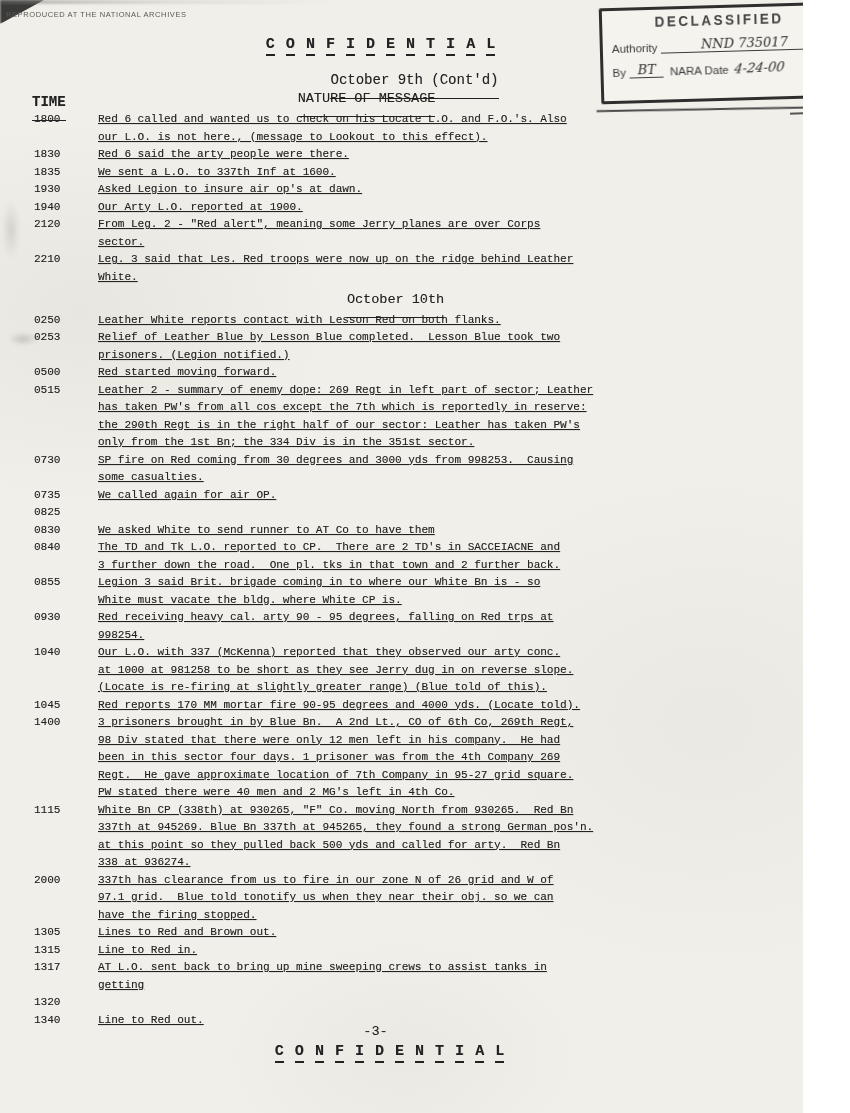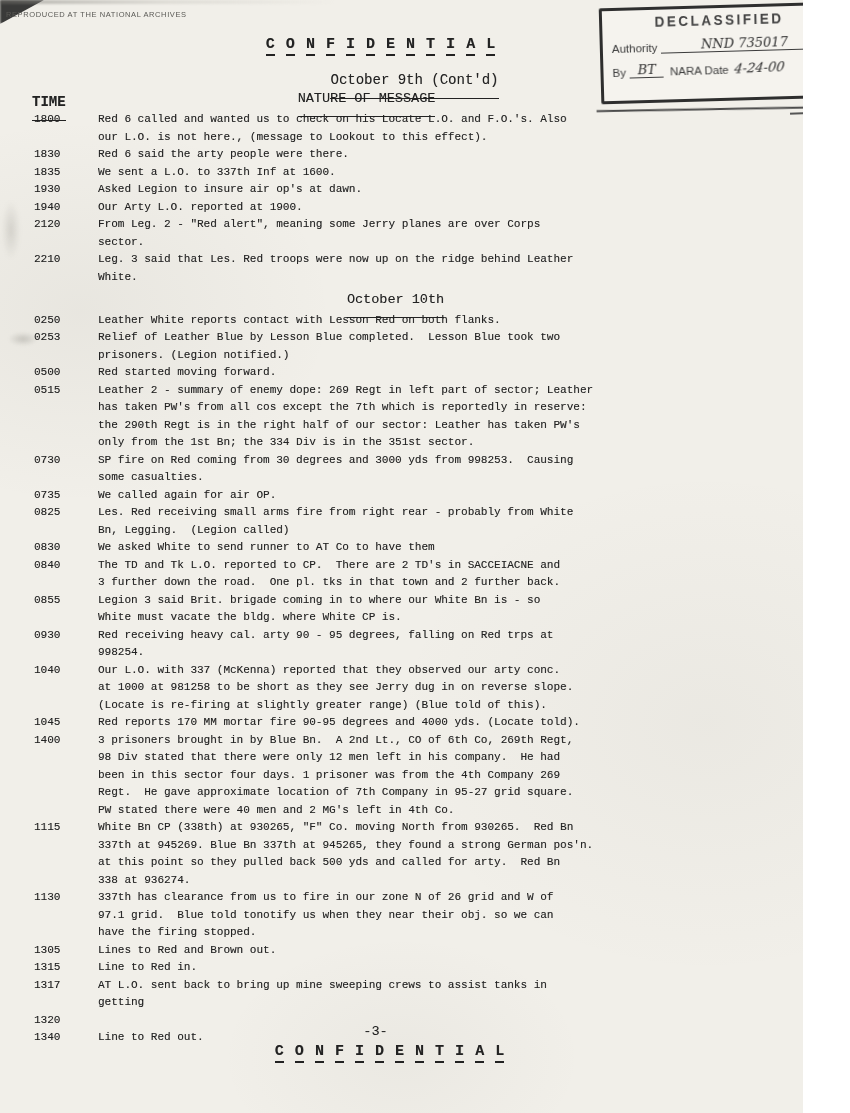--- a/index.html
+++ b/index.html
@@ -111,21 +111,21 @@
     font-size:13.5px;
   }
   .time-header{
     position:absolute;top:94px;left:32px;font-size:14px;font-weight:bold;
   }
 
   
   .log-body{position:absolute;top:111px;left:0;width:100%;}
   .entry{display:flex;font-size:11px;line-height:17.5px;}
   .entry .t{flex:none;width:98px;padding-left:34px;box-sizing:border-box;}
-  .entry .m{flex:none;width:608px;white-space:pre-wrap;}
+  .entry .m{flex:none;width:608px;white-space:pre-wrap;text-decoration:underline;}
   .date-heading{
     text-align:center;transform:translateX(-6px);
     font-size:13.5px;line-height:17.5px;
     margin-top:5px;margin-bottom:3px;
   }
 
   .page-footer{position:absolute;top:1023px;left:0;width:100%;}
   .page-number{
     text-align:center;transform:translateX(-26px);
     font-size:13.5px;line-height:17px;
@@ -232,22 +232,20 @@
         <div class="t">0730</div>
         <div class="m">SP fire on Red coming from 30 degrees and 3000 yds from 998253.  Causing
 some casualties.</div>
       </div>
       <div class="entry">
         <div class="t">0735</div>
         <div class="m">We called again for air OP.</div>
       </div>
       <div class="entry">
         <div class="t">0825</div>
-        <div class="m">Les. Red receiving small arms fire from right rear - probably from White
-Bn, Legging.  (Legion called)</div>
       </div>
       <div class="entry">
         <div class="t">0830</div>
         <div class="m">We asked White to send runner to AT Co to have them</div>
       </div>
       <div class="entry">
         <div class="t">0840</div>
         <div class="m">The TD and Tk L.O. reported to CP.  There are 2 TD's in SACCEIACNE and
 3 further down the road.  One pl. tks in that town and 2 further back.</div>
       </div>
@@ -280,21 +278,21 @@
 PW stated there were 40 men and 2 MG's left in 4th Co.</div>
       </div>
       <div class="entry">
         <div class="t">1115</div>
         <div class="m">White Bn CP (338th) at 930265, "F" Co. moving North from 930265.  Red Bn
 337th at 945269. Blue Bn 337th at 945265, they found a strong German pos'n.
 at this point so they pulled back 500 yds and called for arty.  Red Bn
 338 at 936274.</div>
       </div>
       <div class="entry">
-        <div class="t">1130</div>
+        <div class="t">2000</div>
         <div class="m">337th has clearance from us to fire in our zone N of 26 grid and W of
 97.1 grid.  Blue told tonotify us when they near their obj. so we can
 have the firing stopped.</div>
       </div>
       <div class="entry">
         <div class="t">1305</div>
         <div class="m">Lines to Red and Brown out.</div>
       </div>
       <div class="entry">
         <div class="t">1315</div>

